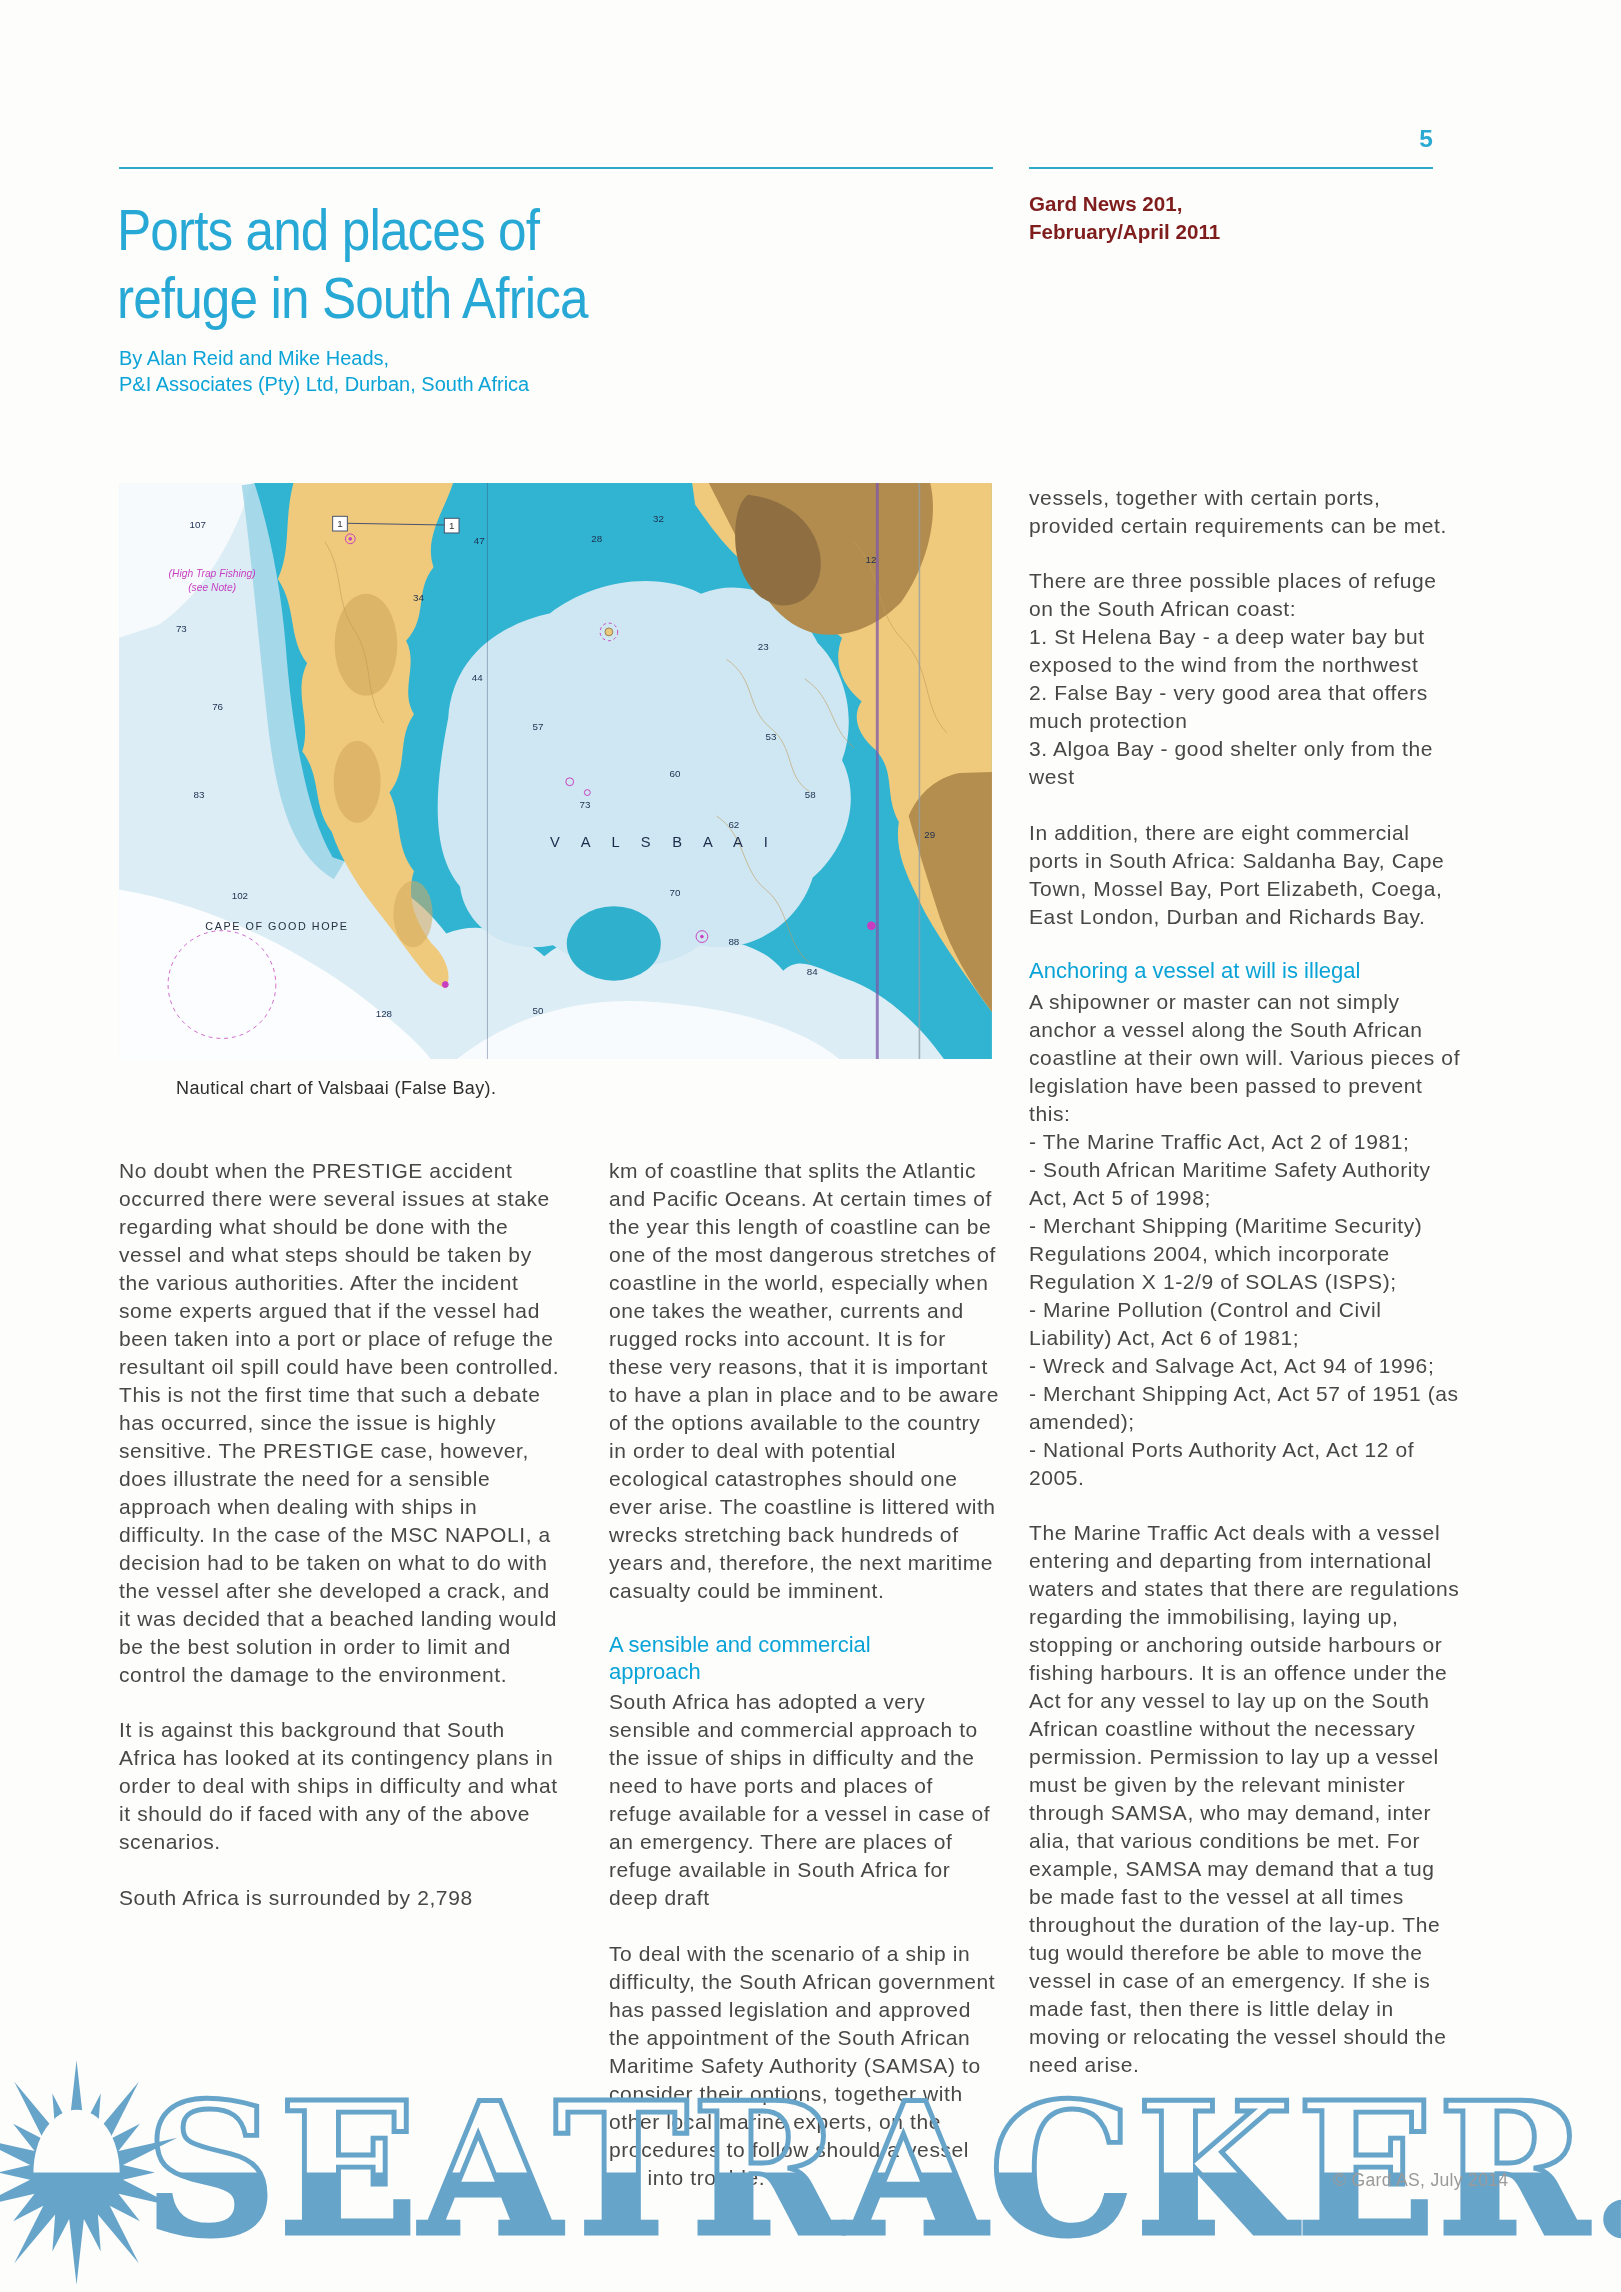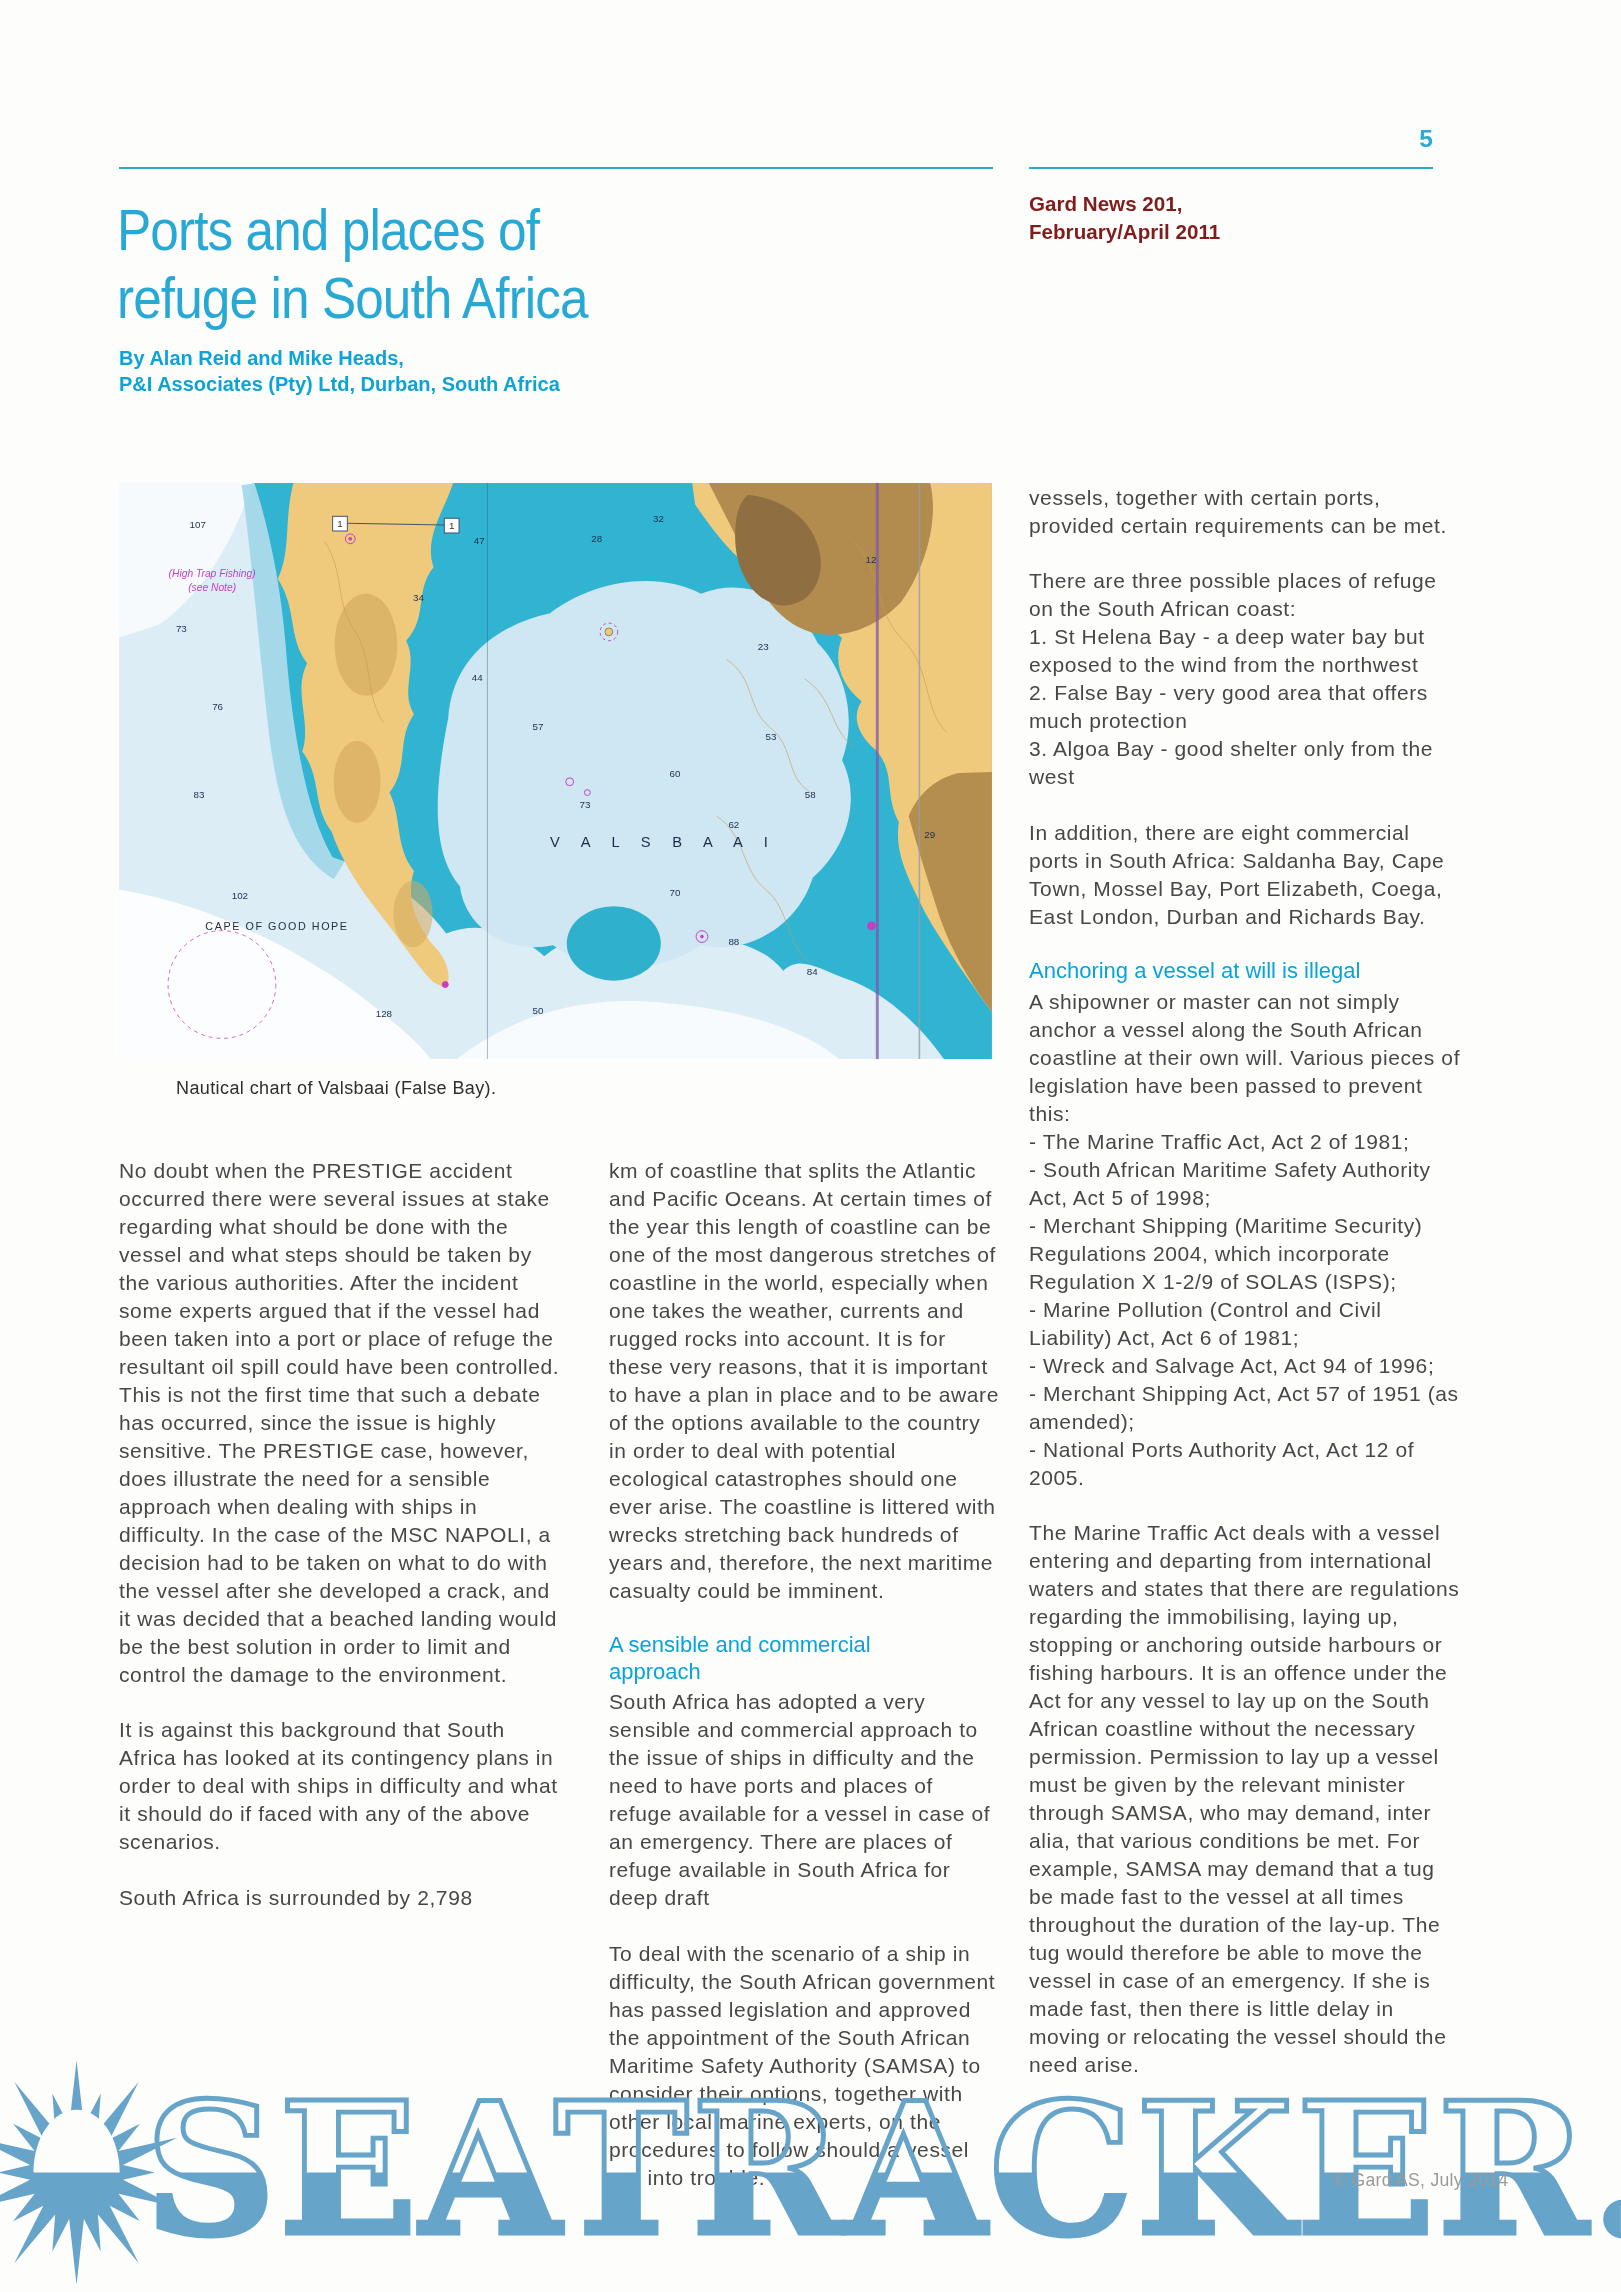--- a/index.html
+++ b/index.html
@@ -7,21 +7,21 @@
     position:relative; width:1621px; height:2293px; margin:0 auto;
     background:#fdfdfc; overflow:hidden;
     font-family:"Liberation Sans", sans-serif;
   }
   .abs{position:absolute;}
   
   .rule{height:2px;background:#2fa9cb;}
   .pagenum{color:#2aa9d2;font-weight:bold;font-size:24.5px;}
   .title-line{color:#28a9d5;font-size:57px;line-height:68px;font-weight:300;
     letter-spacing:-1px;transform:scaleX(.9);transform-origin:left top;white-space:nowrap;}
-  .byline{color:#0ca4d7;font-weight:bold;font-size:20px;line-height:26.5px;white-space:nowrap;}
+  .byline{color:#0ca4d7;font-weight:normal;font-size:20px;line-height:26.5px;white-space:nowrap;}
   .pubinfo{color:#7f1d1d;font-weight:bold;font-size:20.6px;line-height:27.4px;white-space:nowrap;}
   
   .col{font-size:21px;line-height:28px;font-weight:300;color:#474747;letter-spacing:0.6px;}
   .col p{margin:0 0 27.4px;white-space:pre-line;}
   .subhead{color:#09a3d7;font-weight:normal;font-size:22px;line-height:26.5px;
     margin:0 0 2.9px;white-space:pre-line;letter-spacing:0;}
   .caption{font-size:18px;color:#2e2e2e;letter-spacing:0.4px;}
   .footer{color:#9a9a9a;font-size:17.6px;letter-spacing:0.3px;z-index:30;}
   
   .m-depth{font-size:10px;fill:#1d2f4e;}

